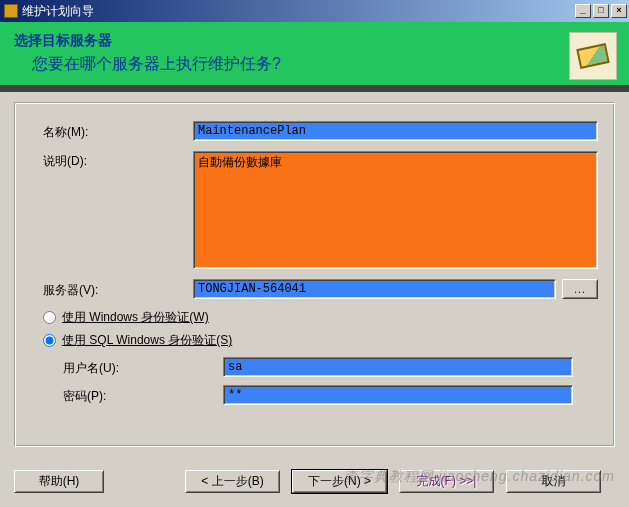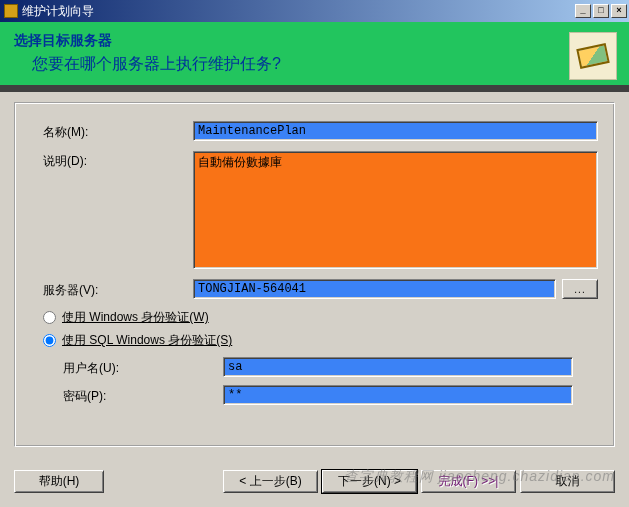--- a/index.html
+++ b/index.html
@@ -117,23 +117,23 @@
       letter-spacing: 1px;
     }
     .radio-row { margin: 6px 0 2px 0; text-decoration: underline; }
     .radio-row label { display: flex; align-items: center; gap: 4px; cursor: default; }
     .radio-row input[type=radio] { margin: 0 2px 0 0; }
     .cred-group { margin-top: 8px; }
     .cred-row { display: flex; align-items: flex-end; margin-bottom: 8px; }
     .button-bar {
       position: absolute;
       bottom: 14px;
-      left: 14px; right: 14px;
+      left: 14px; right: 28px;
       display: flex;
-      gap: 4px;
+      gap: 12px;
       align-items: center;
     }
     .spacer { flex: 1; }
     .btn {
       height: 23px;
       min-width: 95px;
       background: #d4d0c8;
       border: 1px solid;
       border-color: #fff #404040 #404040 #fff;
       box-shadow: inset 1px 1px 0 #d4d0c8, inset -1px -1px 0 #808080;

